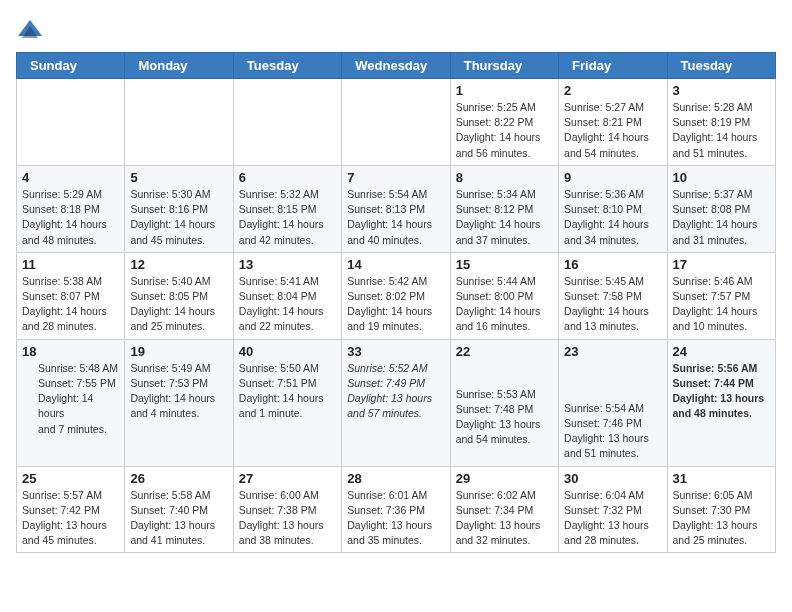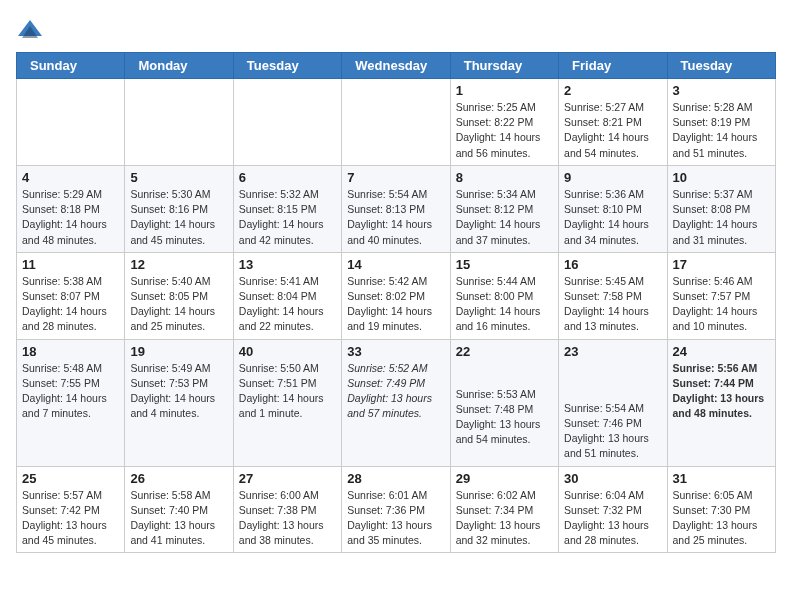--- a/index.html
+++ b/index.html
@@ -245,21 +245,21 @@
           <span class="day-number">17</span>
           <div class="day-info" style="white-space: pre-line;">Sunrise: 5:46 AM
 Sunset: 7:57 PM
 Daylight: 14 hours
 and 10 minutes.</div>
         </td>
       </tr>
       <tr>
         <td>
           <span class="day-number">18</span>
-          <div class="day-info" style="white-space: pre-line;">Sunrise: 5:48 AM
+          <div class="day-info" style="white-space: pre-line; margin-left: 16px;">Sunrise: 5:48 AM
 Sunset: 7:55 PM
 Daylight: 14 hours
 and 7 minutes.</div>
         </td>
         <td>
           <span class="day-number">19</span>
           <div class="day-info" style="white-space: pre-line;">Sunrise: 5:49 AM
 Sunset: 7:53 PM
 Daylight: 14 hours
 and 4 minutes.</div>

